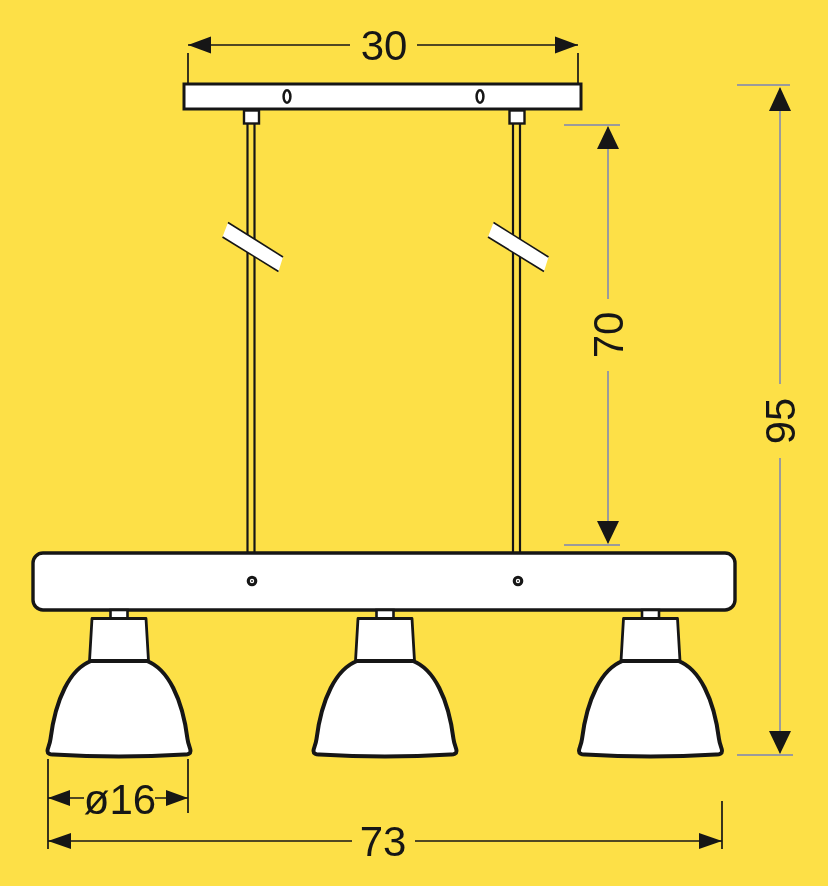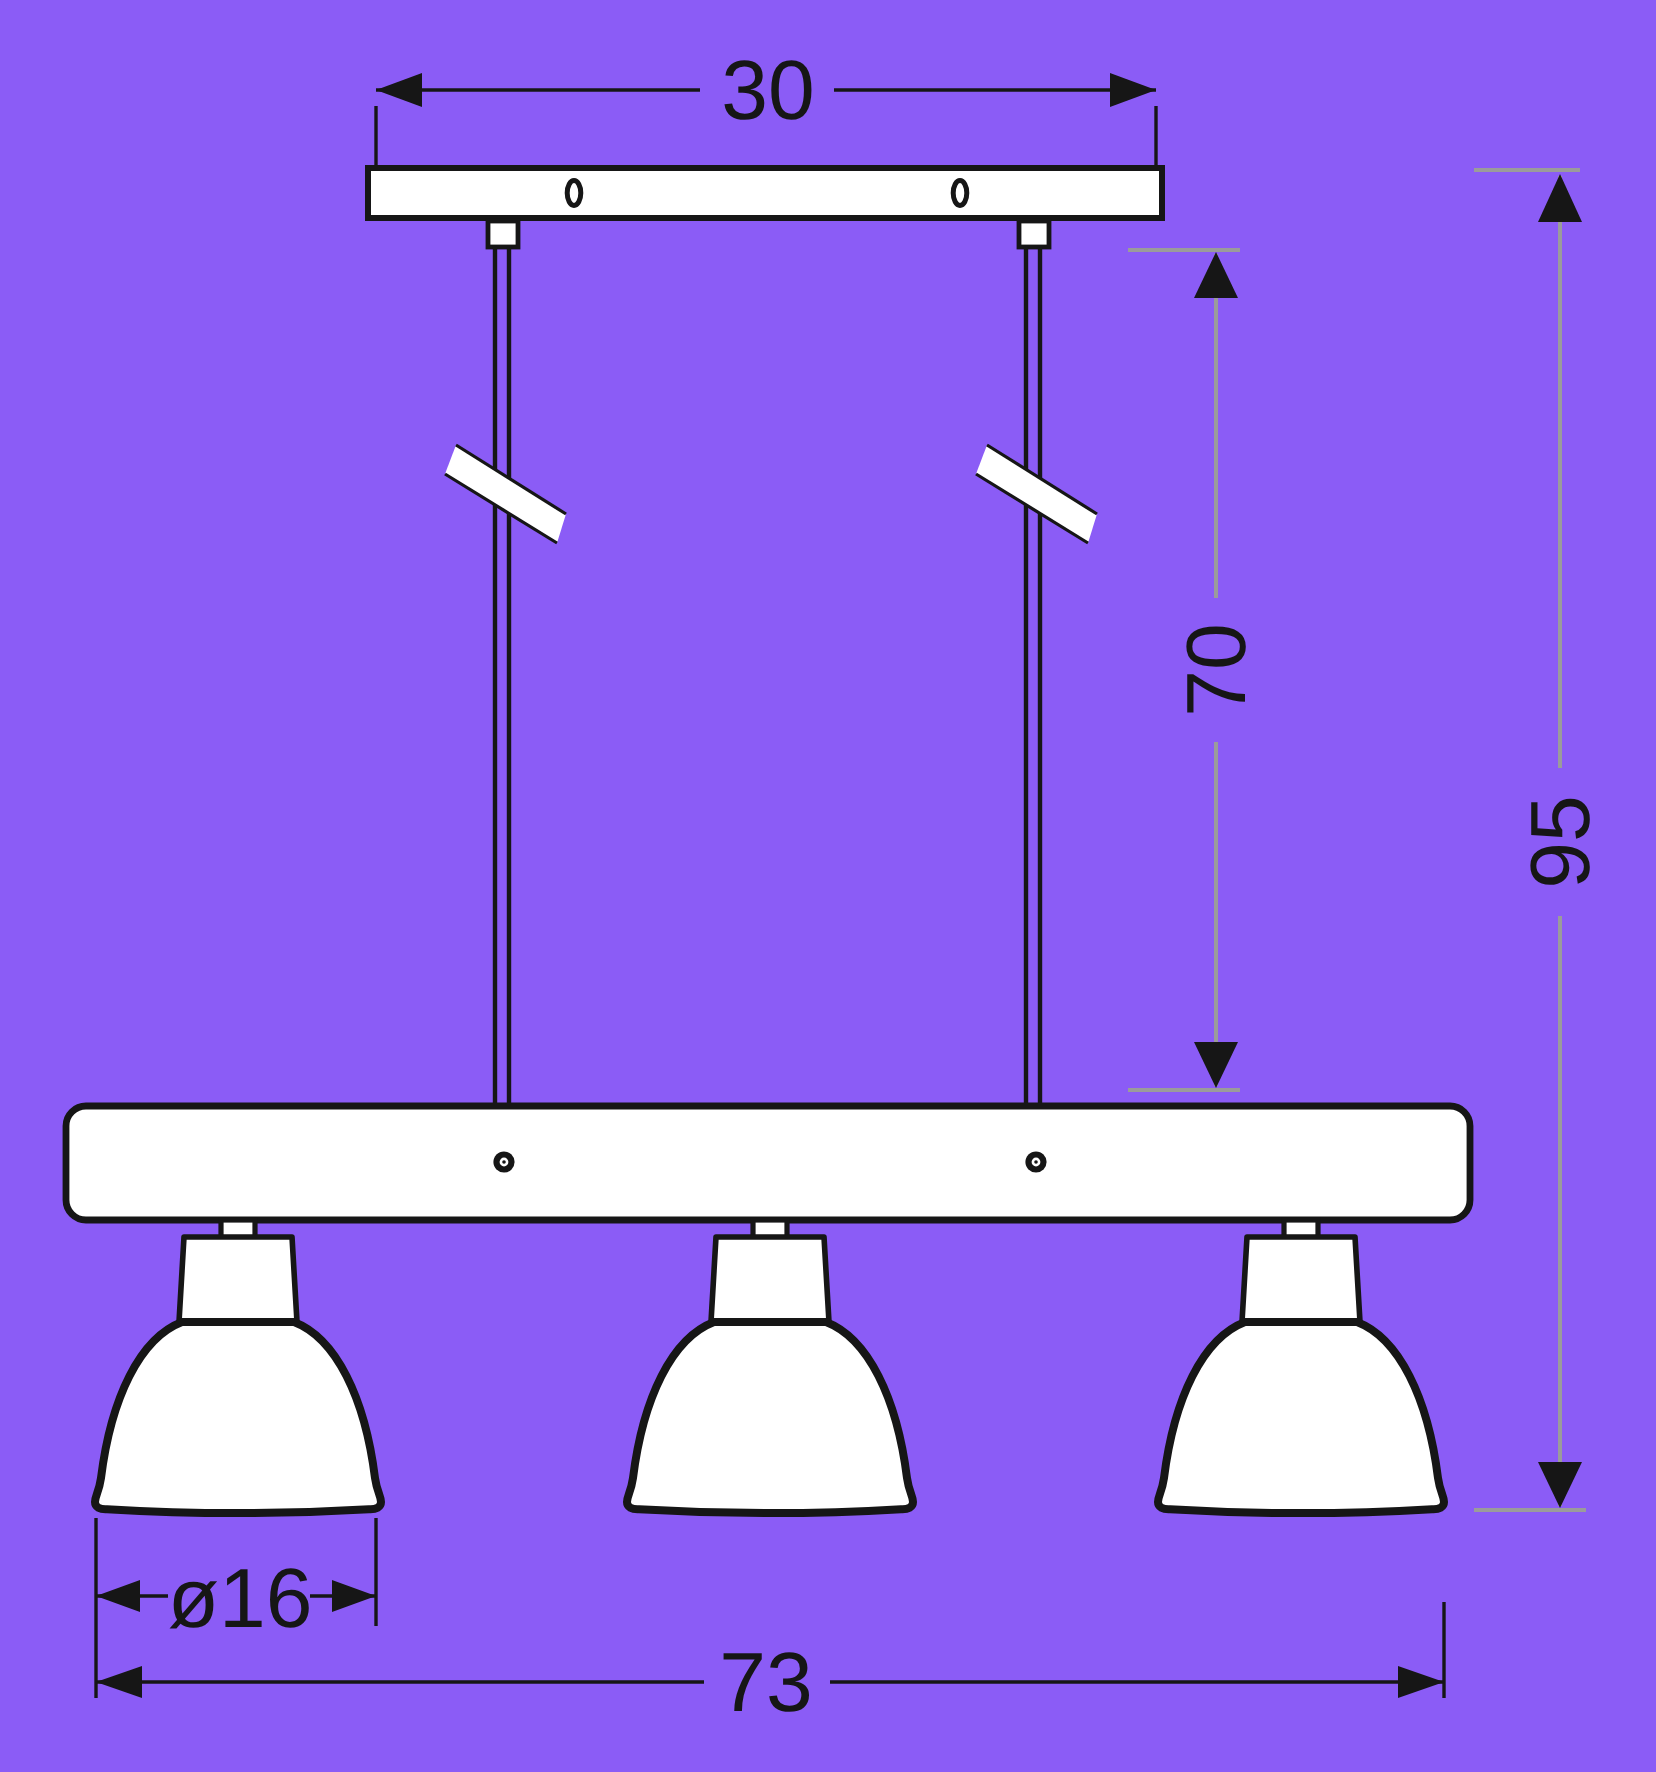--- a/index.html
+++ b/index.html
@@ -4,21 +4,21 @@
 <style>
   html, body {
     margin: 0;
     padding: 0;
     background: #ffffff;
   }
   .canvas {
     position: relative;
     width: 828px;
     height: 886px;
-    background: #8b5cf6;
+    background: #fde047;
     overflow: hidden;
     font-family: "Liberation Sans", sans-serif;
   }
   svg text {
     font-family: "Liberation Sans", sans-serif;
     font-size: 42px;
     fill: #161616;
   }
 </style>
 </head>

